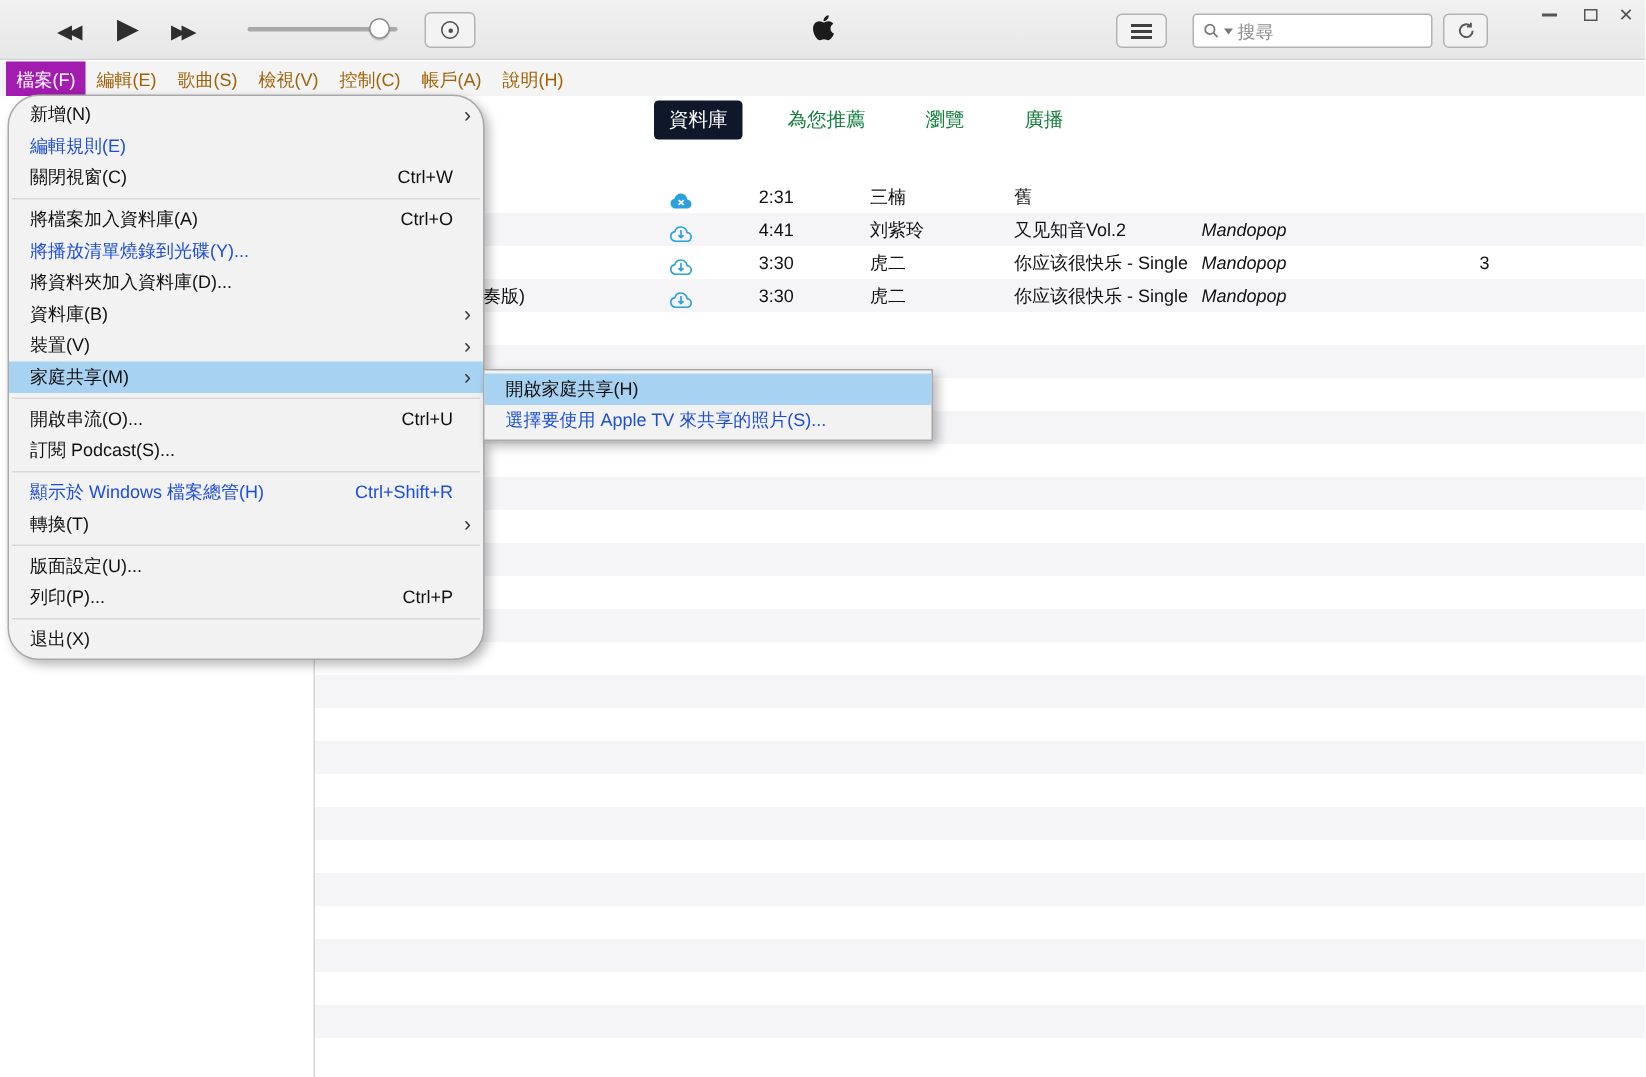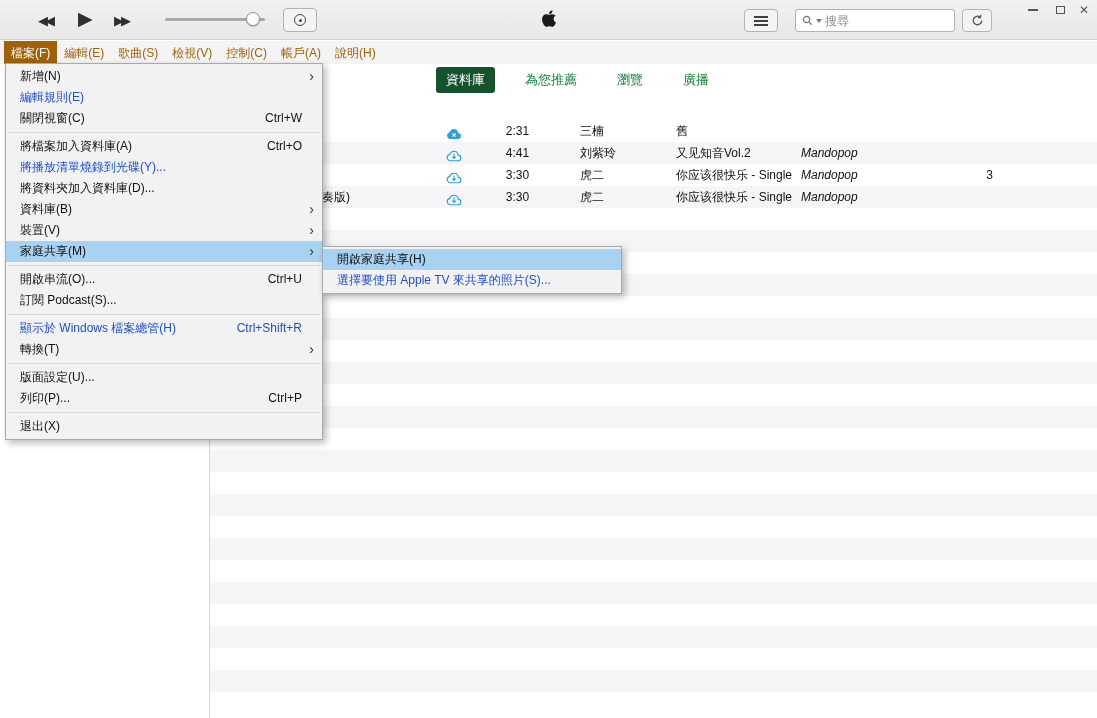--- a/index.html
+++ b/index.html
@@ -41,29 +41,29 @@
     align-items:center; justify-content:center; color:#555; }
   .wc-min { left:1020px; } .wc-max { left:1047px; } .wc-close { left:1071px; }
   .wc-min i { width:10px; height:1.5px; background:#555; display:block; }
   .wc-max i { width:9px; height:8px; border:1.2px solid #555; display:block; }
   .wc-close span { font-size:12px; }
 
   
   .menubar { position:absolute; top:41px; left:0; width:100%; height:23px;
     background:#f4f4f4; z-index:6; padding-left:4px; display:flex; align-items:stretch; }
   .menu-title { font-size:12px; color:#a16207; padding:4px 7px; }
-  .menu-title.active { background:#a16207; color:#fff; }
+  .menu-title.active { background:#a21caf; color:#fff; }
 
   
   .left-pane { position:absolute; left:0; top:99px; width:210px; bottom:0;
     background:#fff; border-right:1px solid #d6d6d6; z-index:1; }
   .tabbar { position:absolute; left:436px; top:66px; height:28px; display:flex;
     gap:20px; align-items:center; z-index:2; }
   .tab { font-size:13px; color:#15803d; padding:4px 10px; }
-  .tab.active { background:#14532d; color:#fff; border-radius:3px;font-family:Liberation Serif, serif; }
+  .tab.active { background:#0f172a; color:#fff; border-radius:3px;font-family:Liberation Serif, serif; }
 
   
   .thead { position:absolute; left:210px; top:99px; right:0; height:20px; background:#fff;
     border-top:1px solid #e6e6e6; border-bottom:1px solid #cfcfcf; z-index:2;
     font-size:12px; color:#222; }
   .hcell { position:absolute; top:0; height:19px; line-height:19px;
     border-left:1px solid #dcdcdc; overflow:hidden; white-space:nowrap; }
   .h-name   { left:0;   width:227px; border-left:none; }
   .h-status { left:227px; width:33px; text-align:center; }
   .h-status svg { vertical-align:middle; margin-top:3px; }
@@ -89,21 +89,21 @@
   .c-status svg { vertical-align:middle; margin-top:5px; }
   .c-dur    { left:260px; width:104px; text-align:center; padding-right:9px; }
   .c-artist { left:364px; width:96px; padding-left:6px; }
   .c-album  { left:460px; width:125px; padding-left:6px; }
   .c-genre  { left:585px; width:85px; padding-left:6px;font-style:italic; }
   .c-plays  { left:695px; width:100px; text-align:right; padding-right:12px; }
 
   
   .menu { position:absolute; background:#f2f2f2; border:1px solid #a9a9a9;
     box-shadow:3px 3px 7px rgba(0,0,0,.28); padding:2px 0; z-index:20; }
-  .file-menu { left:5px; top:63px; width:318px; }
+  .file-menu { left:5px; top:63px; width:318px;border-radius:21px; }
   .home-submenu { left:322px; top:246px; width:300px; z-index:21; }
   .mi { height:21px; line-height:21px; font-size:12px; color:#111;
     padding-left:14px; position:relative; white-space:nowrap; }
   .mi.disabled { color:#1d4ed8; }
   .mi.highlighted { background:#a8d2f2; }
   .mi .sc { position:absolute; right:20px; }
   .mi .arrow { position:absolute; right:8px; font-size:14px; line-height:20px; color:#333; }
   .sep { height:1px; background:#d8d8d8; margin:3px 2px; }
 </style>
 </head>

